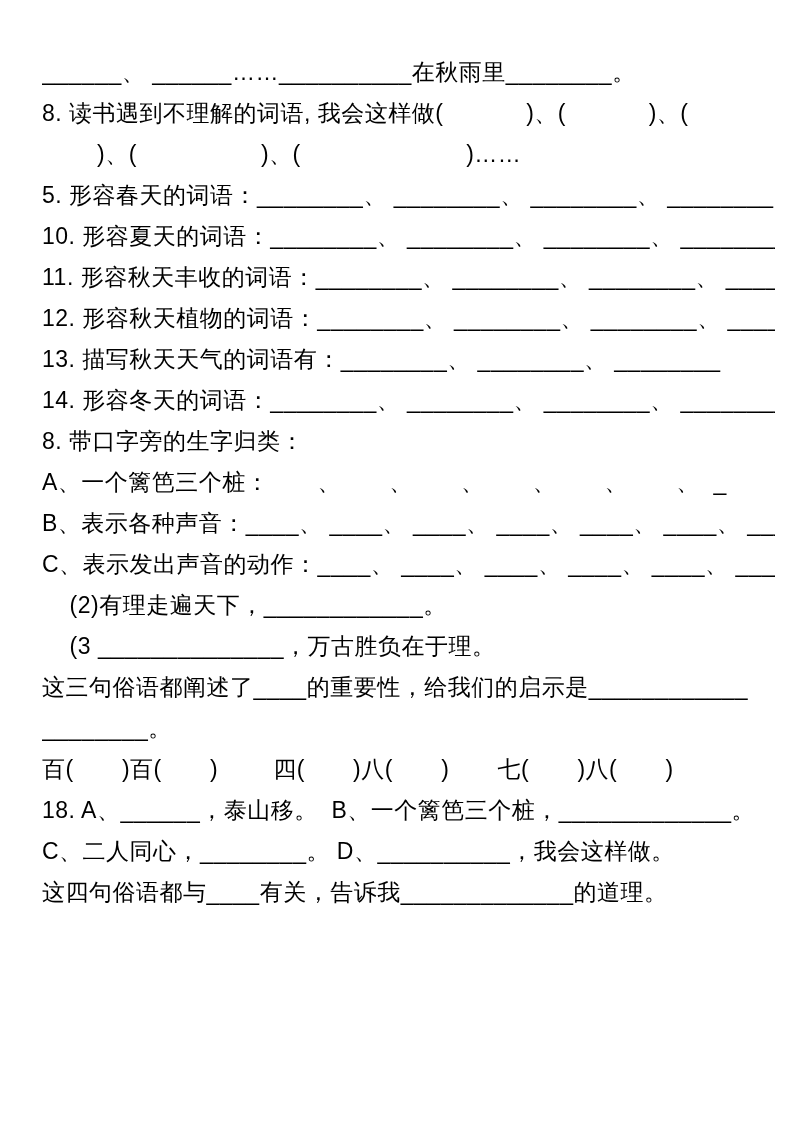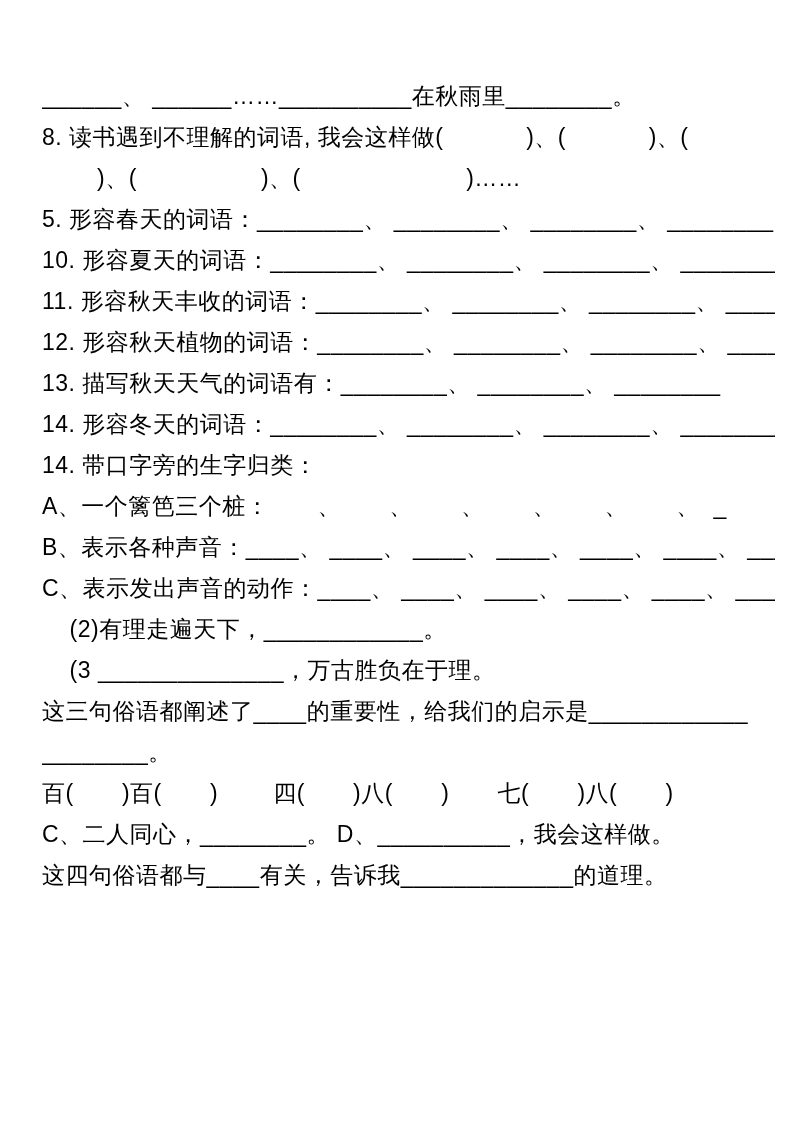--- a/index.html
+++ b/index.html
@@ -6,21 +6,21 @@
     margin: 0;
     padding: 0;
     background: #ffffff;
   }
   .page {
     position: relative;
     width: 793px;
     height: 1122px;
     background: #ffffff;
     box-sizing: border-box;
-    padding: 76px 18px 0 42px;
+    padding: 52px 18px 0 42px;
     font-family: "Liberation Sans", "DejaVu Sans", sans-serif;
     font-size: 23px;
     font-weight: 500;
     color: #000000;
     overflow: hidden;
   }
   .line {
     height: 41px;
     line-height: 41px;
     white-space: pre;
@@ -34,24 +34,25 @@
 <div class="page">
   <div class="line">______、 ______……__________在秋雨里________。</div>
   <div class="line">8. 读书遇到不理解的词语, 我会这样做(            )、(            )、(</div>
   <div class="line">        )、(                  )、(                        )……</div>
   <div class="line">5. 形容春天的词语：________、 ________、 ________、 ________</div>
   <div class="line">10. 形容夏天的词语：________、 ________、 ________、 ________</div>
   <div class="line">11. 形容秋天丰收的词语：________、 ________、 ________、 ________</div>
   <div class="line">12. 形容秋天植物的词语：________、 ________、 ________、 ________</div>
   <div class="line">13. 描写秋天天气的词语有：________、 ________、 ________</div>
   <div class="line">14. 形容冬天的词语：________、 ________、 ________、 ________</div>
-  <div class="line">14. 带口字旁的生字归类：</div>
+  <div class="line">8. 带口字旁的生字归类：</div>
   <div class="line">A、一个篱笆三个桩：       、       、       、       、       、       、  _</div>
   <div class="line">B、表示各种声音：____、 ____、 ____、 ____、 ____、 ____、 ____</div>
   <div class="line">C、表示发出声音的动作：____、 ____、 ____、 ____、 ____、 ____</div>
   <div class="line">    (2)有理走遍天下，____________。</div>
   <div class="line">    (3 ______________，万古胜负在于理。</div>
   <div class="line">这三句俗语都阐述了____的重要性，给我们的启示是____________</div>
   <div class="line">________。</div>
   <div class="line">百(       )百(       )        四(       )八(       )       七(       )八(       )</div>
+  <div class="line">18. A、______，泰山移。  B、一个篱笆三个桩，_____________。</div>
   <div class="line">C、二人同心，________。 D、__________，我会这样做。</div>
   <div class="line">这四句俗语都与____有关，告诉我_____________的道理。</div>
 </div>
 
 </body></html>

